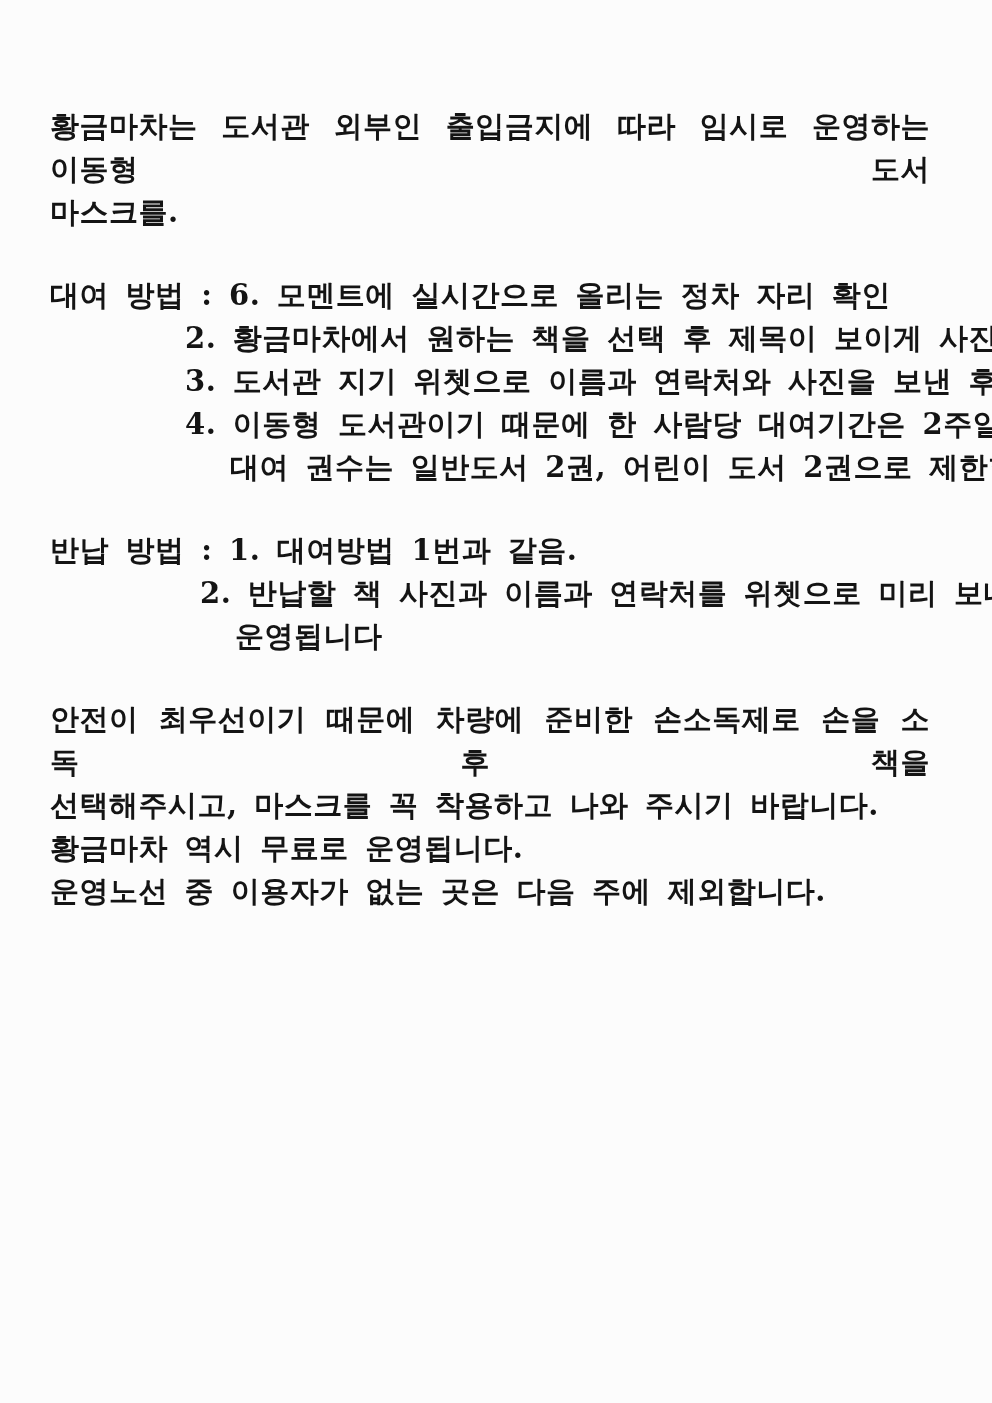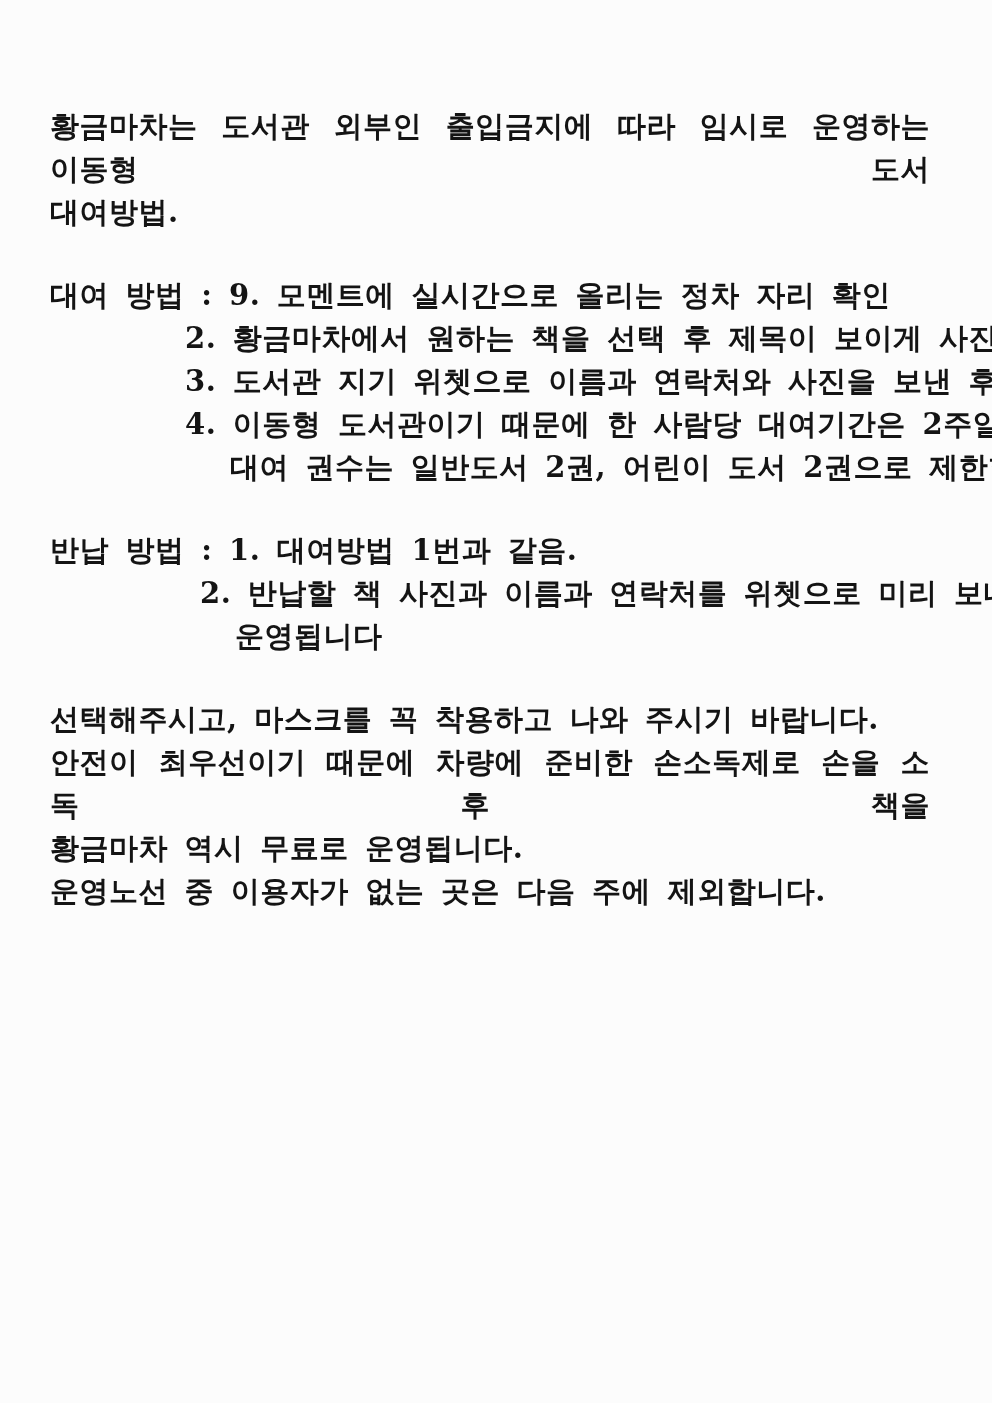--- a/index.html
+++ b/index.html
@@ -42,43 +42,43 @@
   .indent-item-b { padding-left: 150px; }   
   .indent-cont-b { padding-left: 185px; }   
 </style>
 </head>
 <body>
 
 <div class="doc-page">
 
   <div>
     <div class="text-line justify-full">황금마차는 도서관 외부인 출입금지에 따라 임시로 운영하는 이동형 도서</div>
-    <div class="text-line">대여방법.</div>
+    <div class="text-line">마스크를.</div>
   </div>
 
   <div class="gap-line"></div>
 
   <div>
-    <div class="text-line">대여 방법 : 9. 모멘트에 실시간으로 올리는 정차 자리 확인</div>
+    <div class="text-line">대여 방법 : 6. 모멘트에 실시간으로 올리는 정차 자리 확인</div>
     <div class="text-line indent-item-a">2. 황금마차에서 원하는 책을 선택 후 제목이 보이게 사진 촬영</div>
     <div class="text-line indent-item-a">3. 도서관 지기 위쳇으로 이름과 연락처와 사진을 보낸 후 확인</div>
     <div class="text-line indent-item-a">4. 이동형 도서관이기 때문에 한 사람당 대여기간은 2주일,</div>
     <div class="text-line indent-cont-a">대여 권수는 일반도서 2권, 어린이 도서 2권으로 제한합니다.</div>
   </div>
 
   <div class="gap-line"></div>
 
   <div>
     <div class="text-line">반납 방법 : 1. 대여방법 1번과 같음.</div>
     <div class="text-line indent-item-b">2. 반납할 책 사진과 이름과 연락처를 위쳇으로 미리 보내고</div>
     <div class="text-line indent-cont-b">운영됩니다</div>
   </div>
 
   <div class="gap-line"></div>
 
   <div>
+    <div class="text-line justify-full">안전이 최우선이기 때문에 차량에 준비한 손소독제로 손을 소독 후 책을</div>
     <div class="text-line">선택해주시고, 마스크를 꼭 착용하고 나와 주시기 바랍니다.</div>
-    <div class="text-line justify-full">안전이 최우선이기 때문에 차량에 준비한 손소독제로 손을 소독 후 책을</div>
     <div class="text-line">황금마차 역시 무료로 운영됩니다.</div>
     <div class="text-line">운영노선 중 이용자가 없는 곳은 다음 주에 제외합니다.</div>
   </div>
 
 </div>
 
 </body></html>

